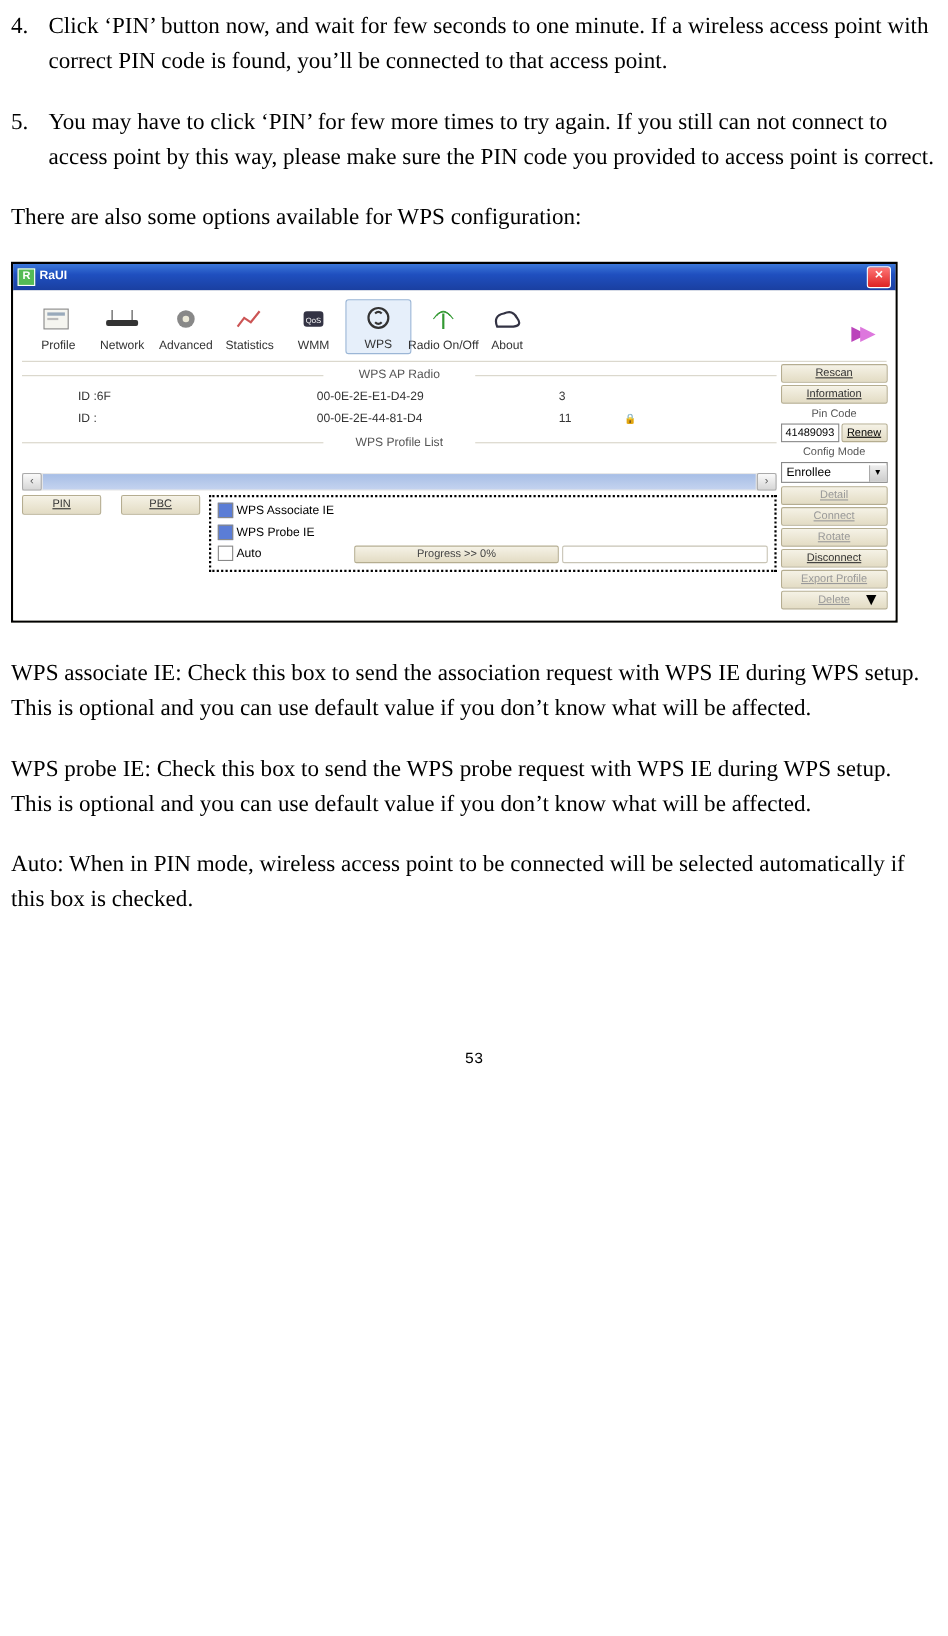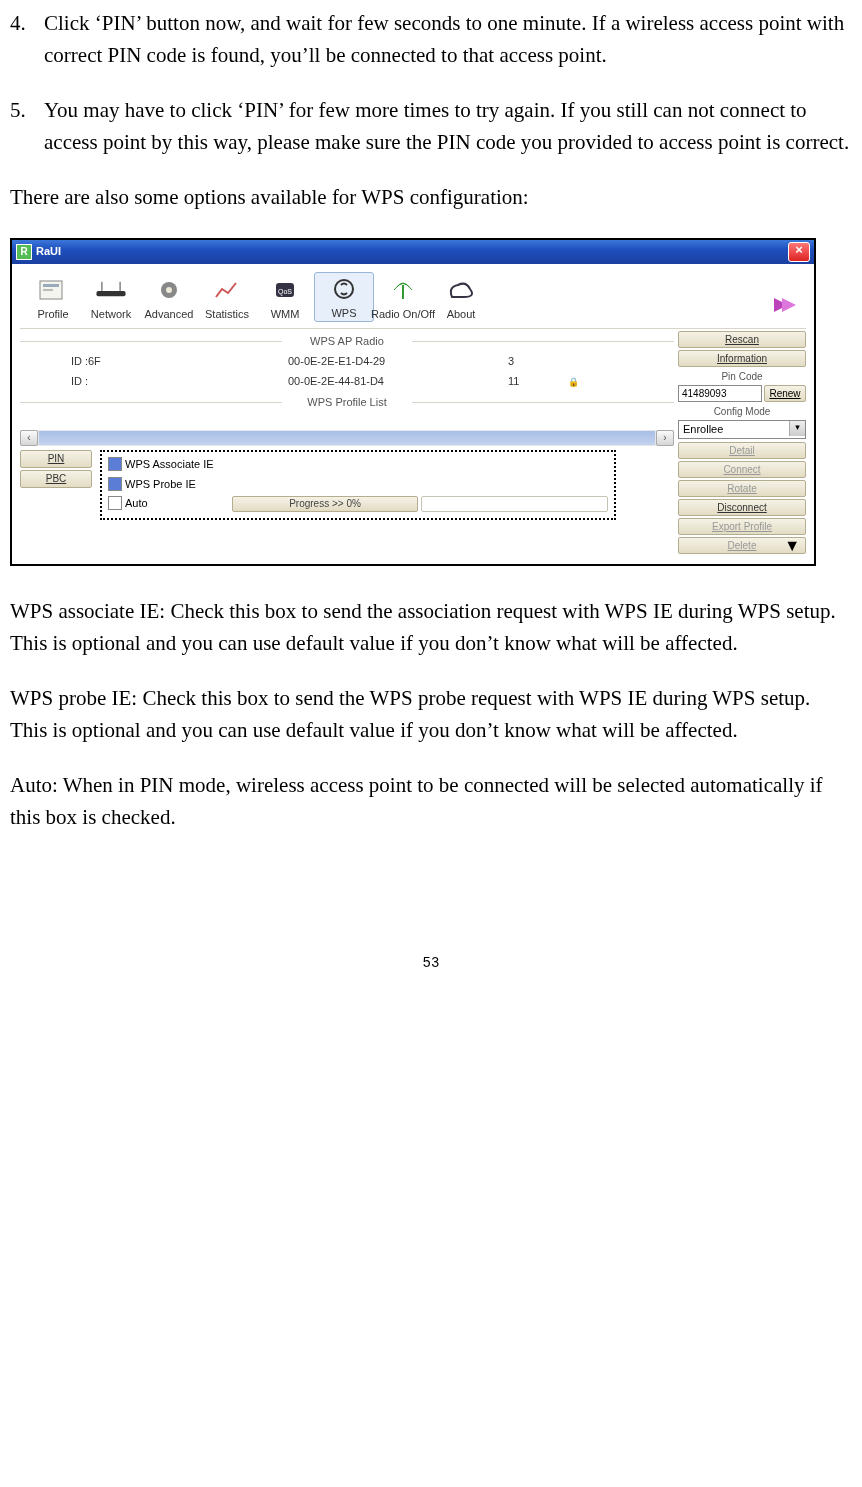--- a/index.html
+++ b/index.html
@@ -193,22 +193,22 @@
     margin: 0 1px;
   }
 
   .lower-row {
     display: flex;
     margin-top: 4px;
     gap: 8px;
   }
   .wps-btns {
     display: flex;
-    flex-direction: column;
-    gap: 2px;
+    flex-direction: row;
+    gap: 18px;
   }
   .wps-btn {
     width: 70px;
     height: 16px;
     background: linear-gradient(to bottom, #f5f2e6, #e3dcc4);
     border: 1px solid #b5ad90;
     border-radius: 2px;
     font-size: 10px;
     text-align: center;
     line-height: 16px;
@@ -307,21 +307,21 @@
     font-size: 10px;
     text-align: center;
     line-height: 15px;
     text-decoration: underline;
   }
   .select-box {
     height: 17px;
     background: #fff;
     border: 1px solid #888;
     display: flex;
-    align-items: flex-start;
+    align-items: flex-end;
     justify-content: space-between;
     padding-left: 4px;
     font-size: 11px;
     margin-bottom: 3px;
   }
   .select-arrow {
     width: 15px;
     height: 15px;
     background: linear-gradient(to bottom, #eee, #ccc);
     border-left: 1px solid #aaa;

